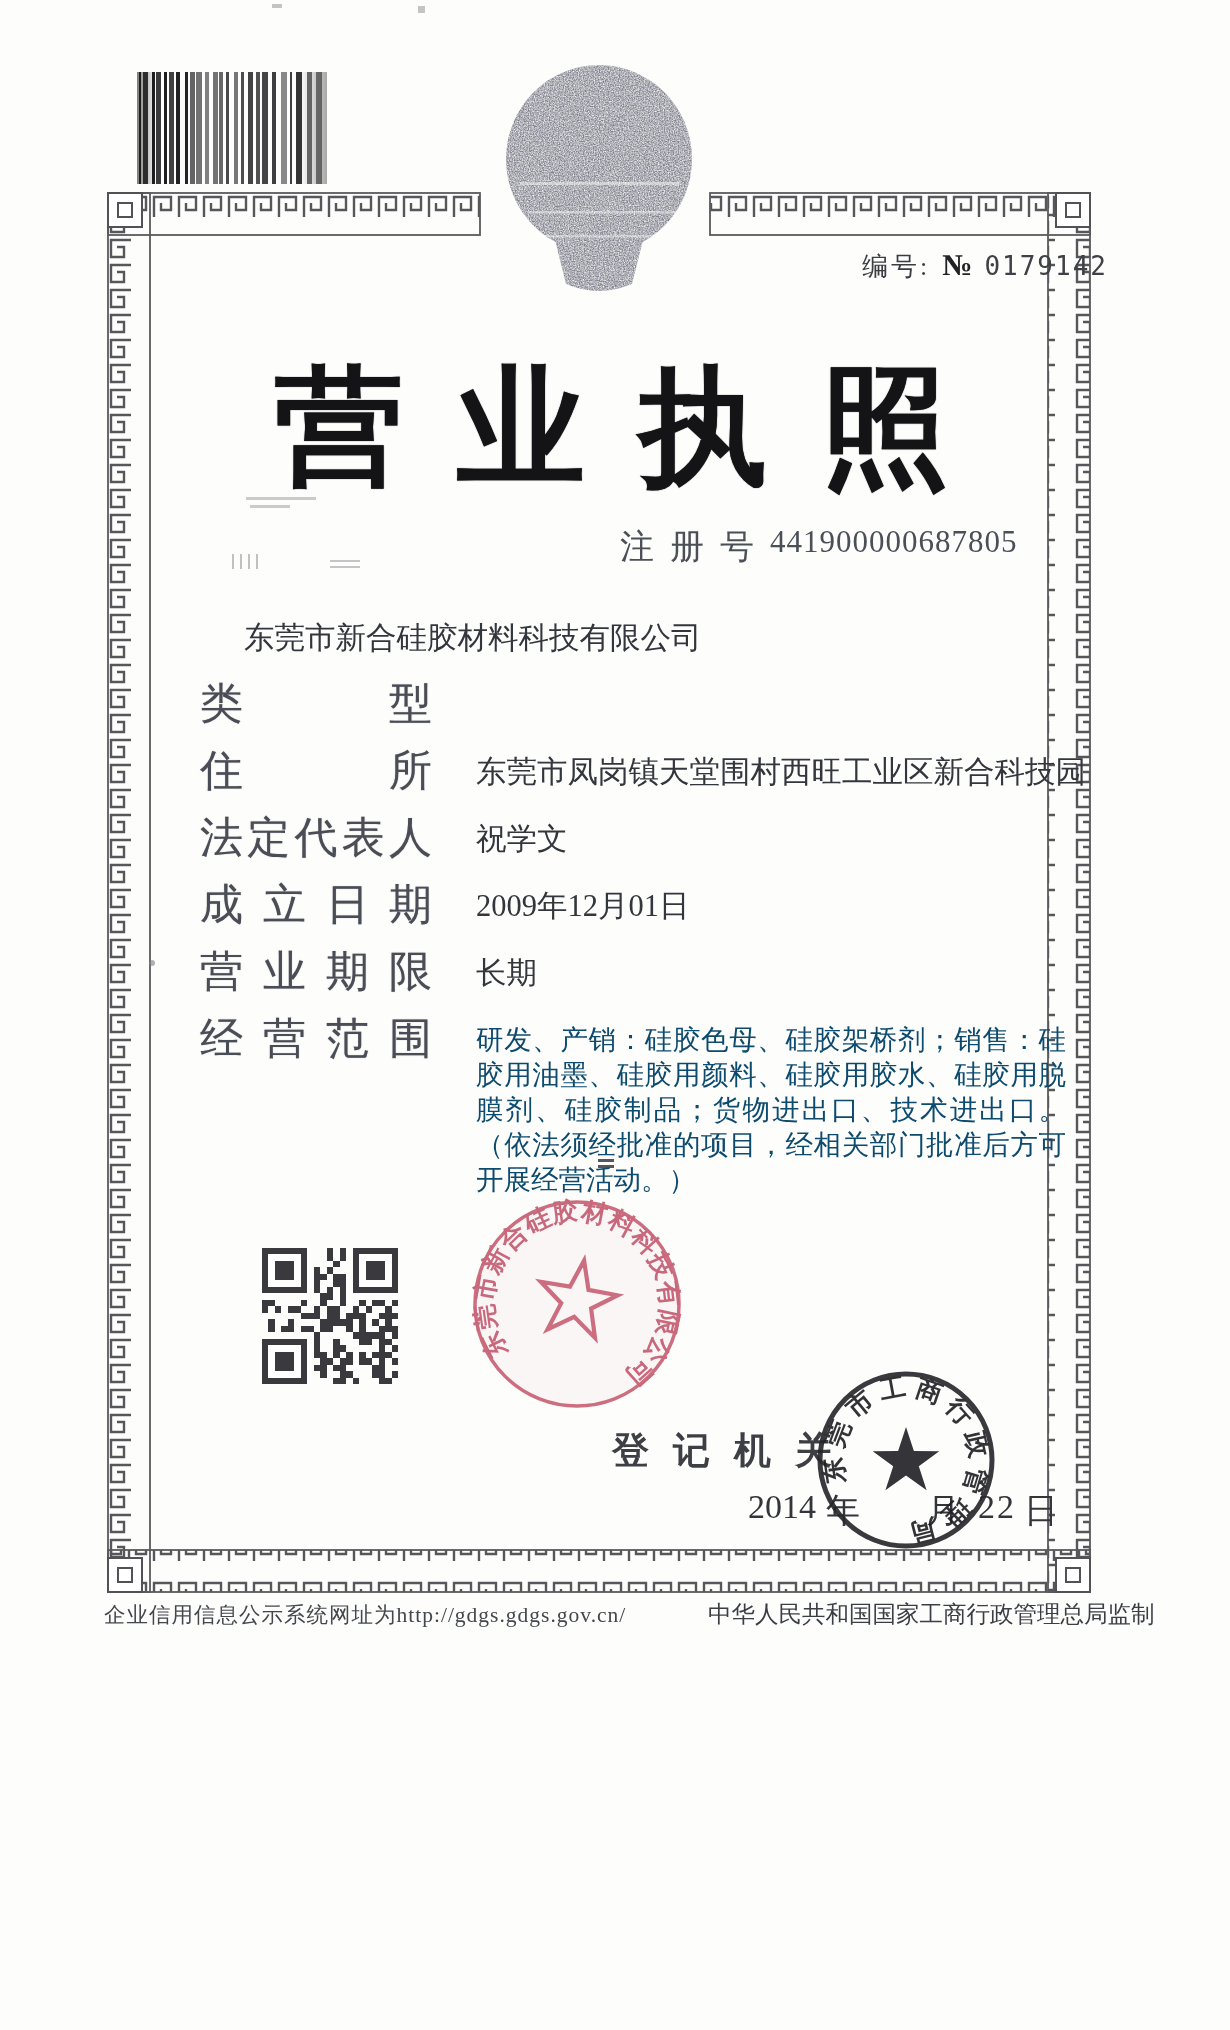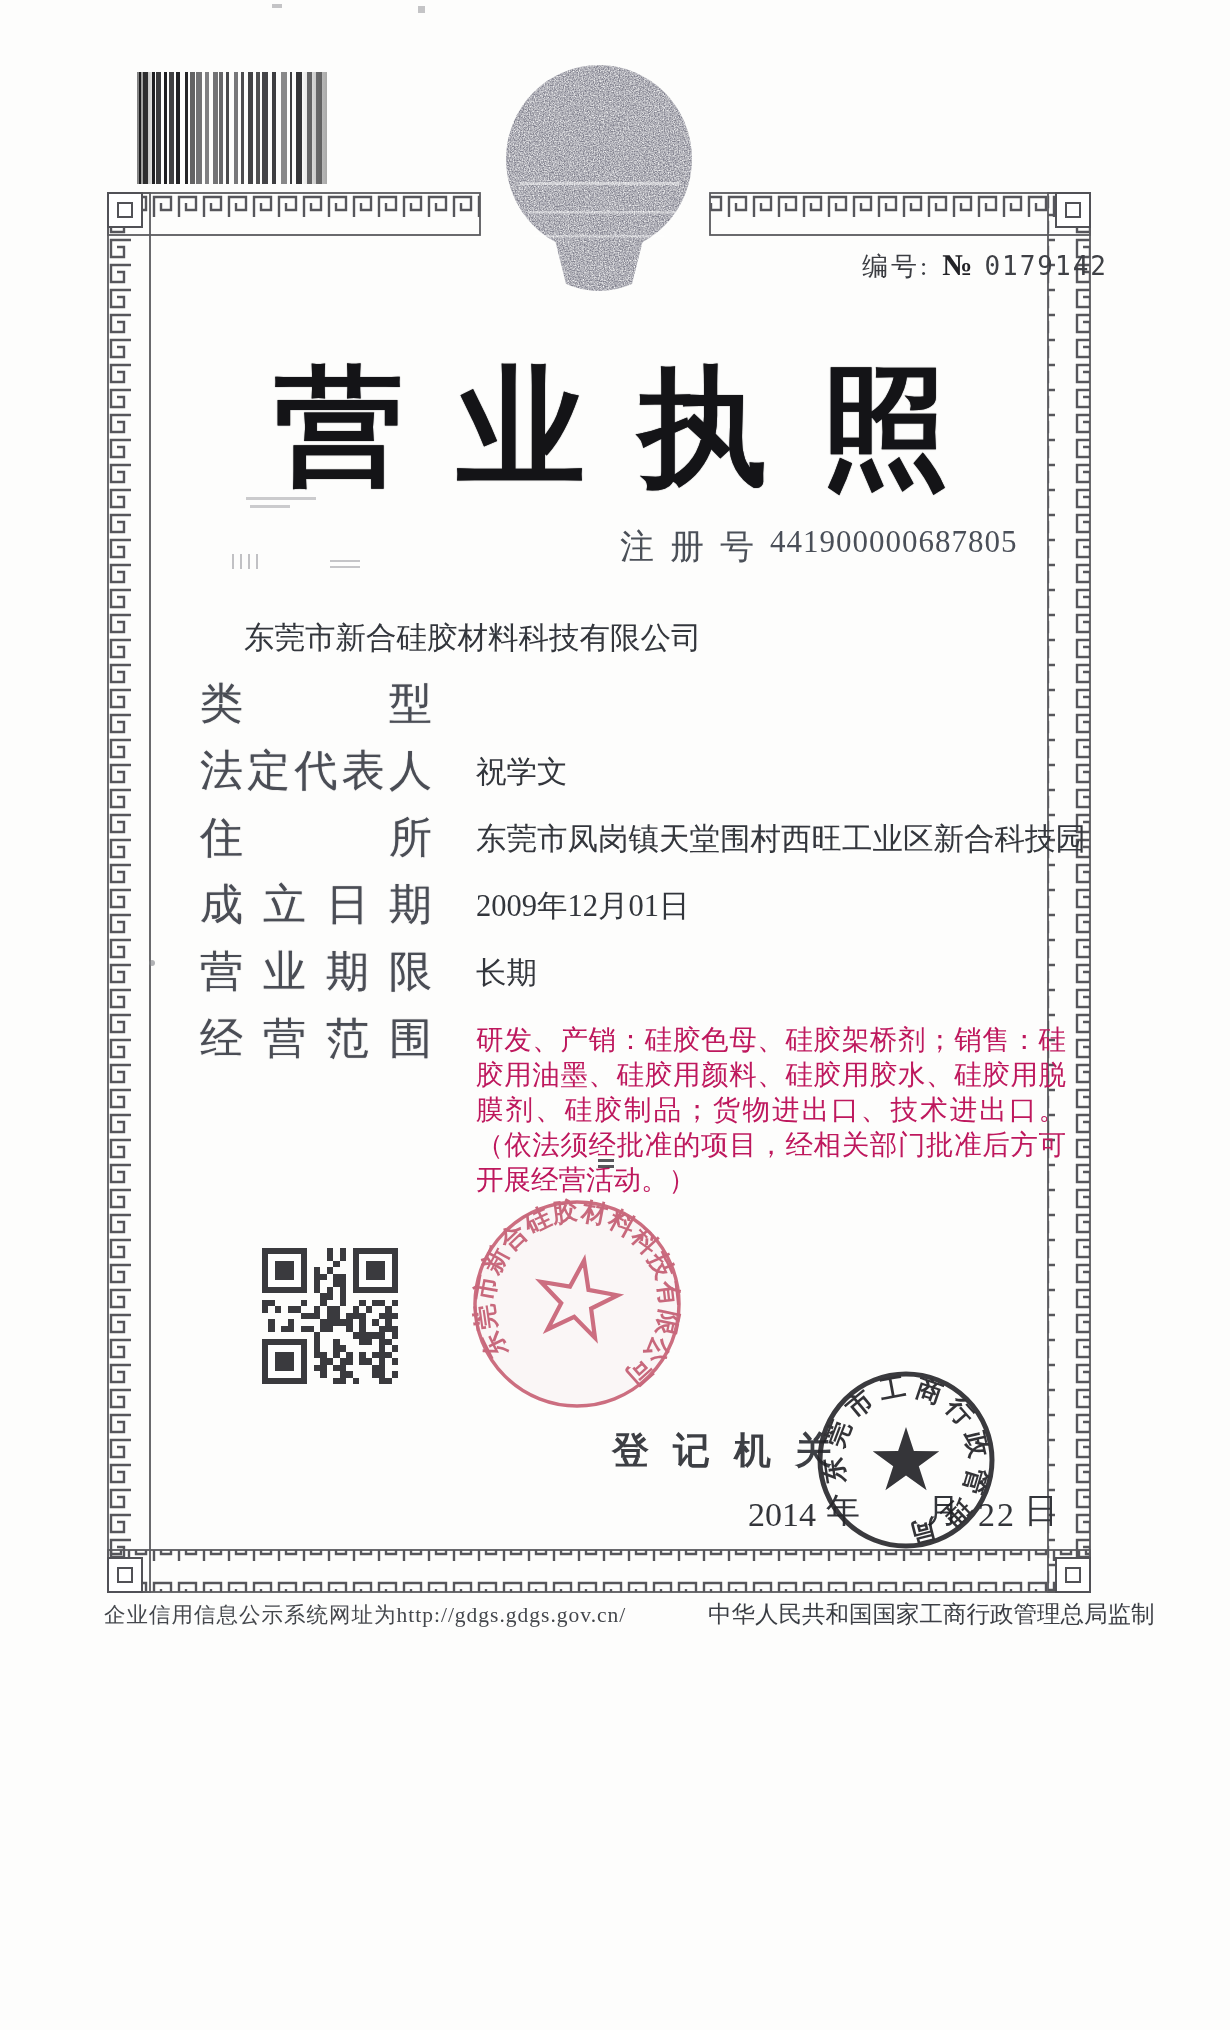--- a/index.html
+++ b/index.html
@@ -27,30 +27,30 @@
   
   .regno{position:absolute;left:620px;top:524px;display:flex;align-items:flex-start;z-index:2;}
   .regno .lab{font-size:34px;color:#4b5058;letter-spacing:16px;font-weight:500;}
   .regno .num{font-size:31px;color:#4a4f58;letter-spacing:1px;}
   
   .fields{position:absolute;left:200px;top:612px;width:866px;z-index:2;}
   .frow{display:flex;align-items:flex-start;min-height:67px;}
   .flabel{display:inline-block;width:232px;flex:0 0 232px;font-size:43px;line-height:50px;
      color:#4a4d55;font-weight:500;text-align:justify;text-align-last:justify;text-shadow:0 0 1px rgba(60,60,70,.5);}
   .fvalue{margin-left:44px;margin-top:8px;font-size:30.5px;line-height:37px;color:#33363c;white-space:nowrap;}
-  .frow.long .fvalue{white-space:normal;width:592px;font-size:27.5px;line-height:35px;text-align:justify;color:#be185d;}
+  .frow.long .fvalue{white-space:normal;width:592px;font-size:27.5px;line-height:35px;text-align:justify;color:#0c4a6e;}
   
   .qr{position:absolute;left:262px;top:1248px;filter:blur(0.3px);opacity:.93;z-index:2;}
   
   .redseal{position:absolute;left:452px;top:1182px;z-index:6;opacity:.85;}
   .blackseal{position:absolute;left:806px;top:1358px;z-index:7;opacity:.9;}
   
   .registrar{position:absolute;left:612px;top:1426px;font-size:37px;color:#3d3f44;
      letter-spacing:24px;font-weight:600;z-index:4;white-space:nowrap;}
-  .datetext{position:absolute;left:748px;top:1488px;display:flex;align-items:flex-end;
+  .datetext{position:absolute;left:748px;top:1488px;display:flex;align-items:flex-start;
      font-size:34px;color:#33353a;z-index:4;font-weight:500;}
   .datetext .u{margin-left:10px;}
   .datetext .gapm{width:56px;}
   .datetext .day{margin-left:18px;letter-spacing:2px;}
   .datetext .du{margin-left:8px;}
   
   .foot-l{position:absolute;left:104px;top:1600px;font-size:21.5px;color:#44474c;letter-spacing:1px;z-index:2;}
   .foot-r{position:absolute;left:708px;top:1598px;font-size:23.5px;color:#3b3e44;font-weight:500;z-index:2;}
   
   .spk{position:absolute;background:#8b8b90;opacity:.5;z-index:2;}
@@ -155,26 +155,26 @@
   </div>
 
   <div class="fields">
       <div class="frow">
         <span class="fvalue">东莞市新合硅胶材料科技有限公司</span>
       </div>
       <div class="frow">
         <span class="flabel">类型</span>
       </div>
       <div class="frow">
+        <span class="flabel">住所</span>
+        <span class="fvalue">东莞市凤岗镇天堂围村西旺工业区新合科技园</span>
+      </div>
+      <div class="frow">
         <span class="flabel">法定代表人</span>
         <span class="fvalue">祝学文</span>
-      </div>
-      <div class="frow">
-        <span class="flabel">住所</span>
-        <span class="fvalue">东莞市凤岗镇天堂围村西旺工业区新合科技园</span>
       </div>
       <div class="frow">
         <span class="flabel">成立日期</span>
         <span class="fvalue">2009年12月01日</span>
       </div>
       <div class="frow">
         <span class="flabel">营业期限</span>
         <span class="fvalue">长期</span>
       </div>
       <div class="frow long">

